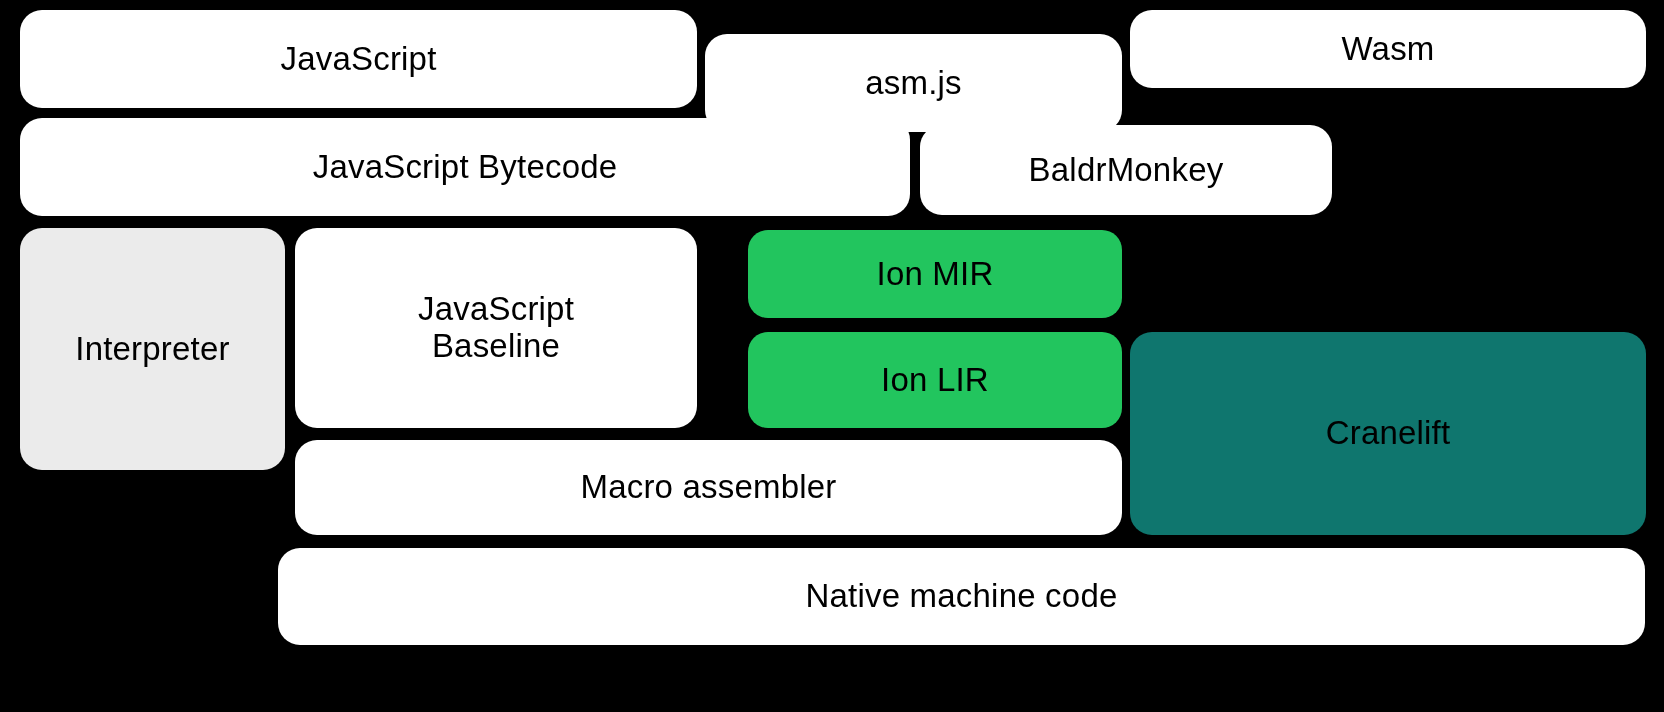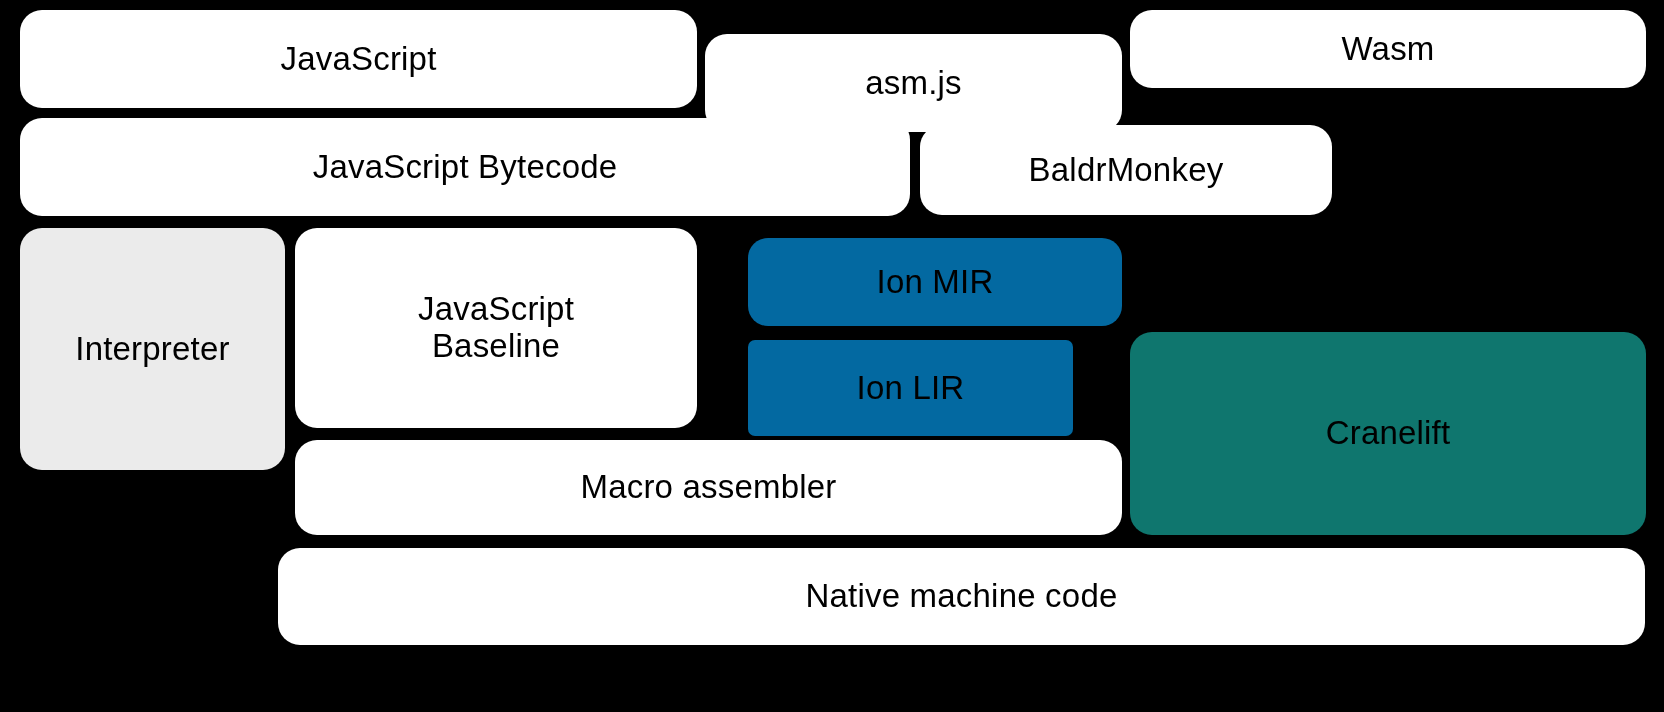--- a/index.html
+++ b/index.html
@@ -30,35 +30,35 @@
     font-size: 33px;
     line-height: 1.12;
     font-weight: 400;
     letter-spacing: 0.2px;
     padding: 2px 10px;
     white-space: pre-line;
     user-select: none;
   }
   .fill-white { background: #ffffff; }
   .fill-gray  { background: #ebebeb; }
-  .fill-green { background: #0369a1; margin-top: 8px; }
+  .fill-green { background: #22c55e; }
   .fill-pink  { background: #0f766e; }
 
   
   #n-javascript      { left: 20px;   top: 10px;  width: 677px; height: 98px; }
   #n-asmjs           { left: 705px;  top: 10px;  width: 417px; height: 98px; margin-top: 24px; }
   #n-wasm            { left: 1130px; top: 10px;  width: 516px; height: 78px; }
   
   #n-js-bytecode     { left: 20px;   top: 118px; width: 890px; height: 98px; text-align: center; }
   #n-baldrmonkey     { left: 920px;  top: 118px; width: 412px; height: 90px; margin-top: 7px; }
   
   #n-interpreter     { left: 20px;   top: 228px; width: 265px; height: 242px; }
   #n-js-baseline     { left: 295px;  top: 228px; width: 402px; height: 200px; }
   #n-ion-mir         { left: 748px;  top: 230px; width: 374px; height: 88px;  border-radius: 20px; }
-  #n-ion-lir         { left: 748px;  top: 332px; width: 325px; height: 96px;  border-radius: 7px; }
+  #n-ion-lir         { left: 748px;  top: 332px; width: 374px; height: 96px;  border-radius: 20px; }
   #n-macro-assembler { left: 295px;  top: 440px; width: 827px; height: 95px; }
   #n-cranelift       { left: 1130px; top: 332px; width: 516px; height: 203px; }
   
   #n-native-code     { left: 278px;  top: 548px; width: 1367px; height: 97px; }
 </style>
 </head>
 <body>
 
 <div id="diagram">
 

